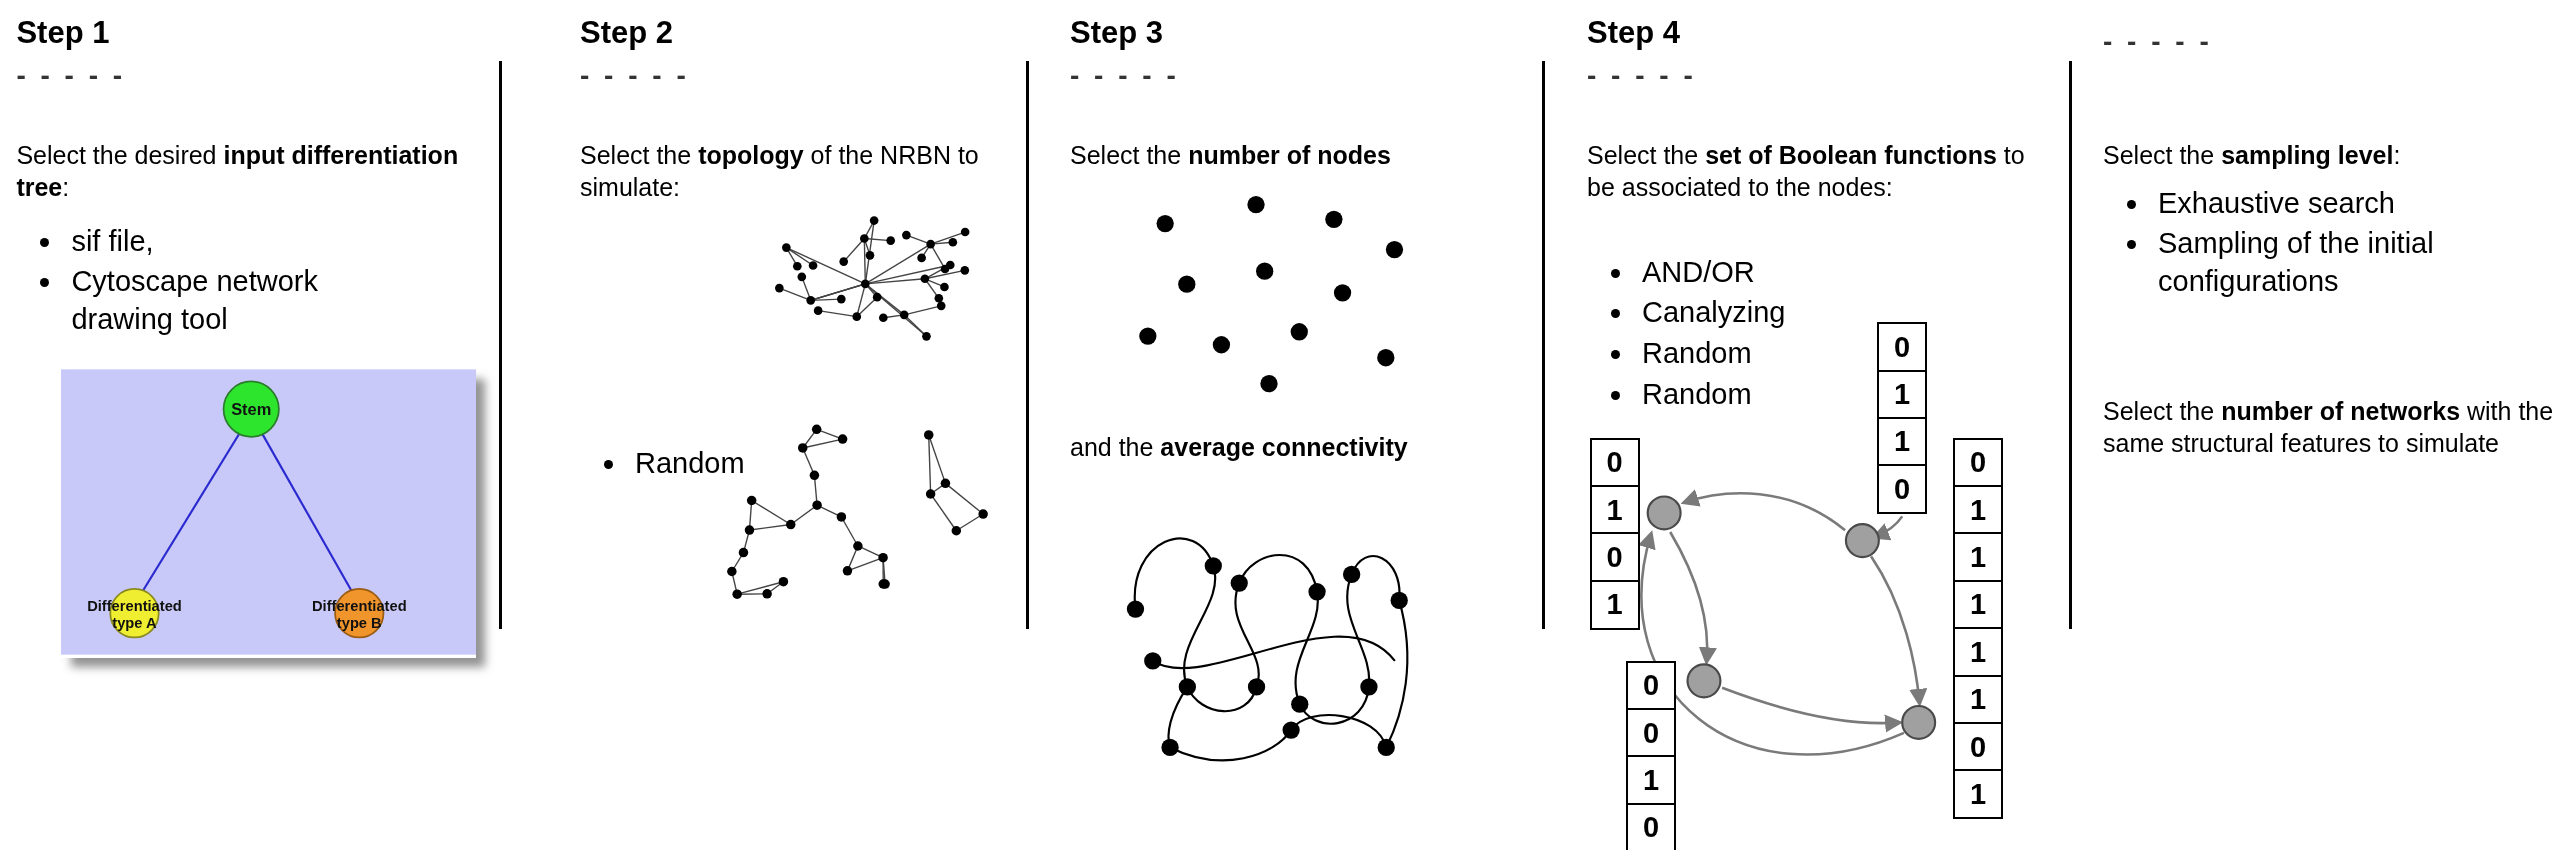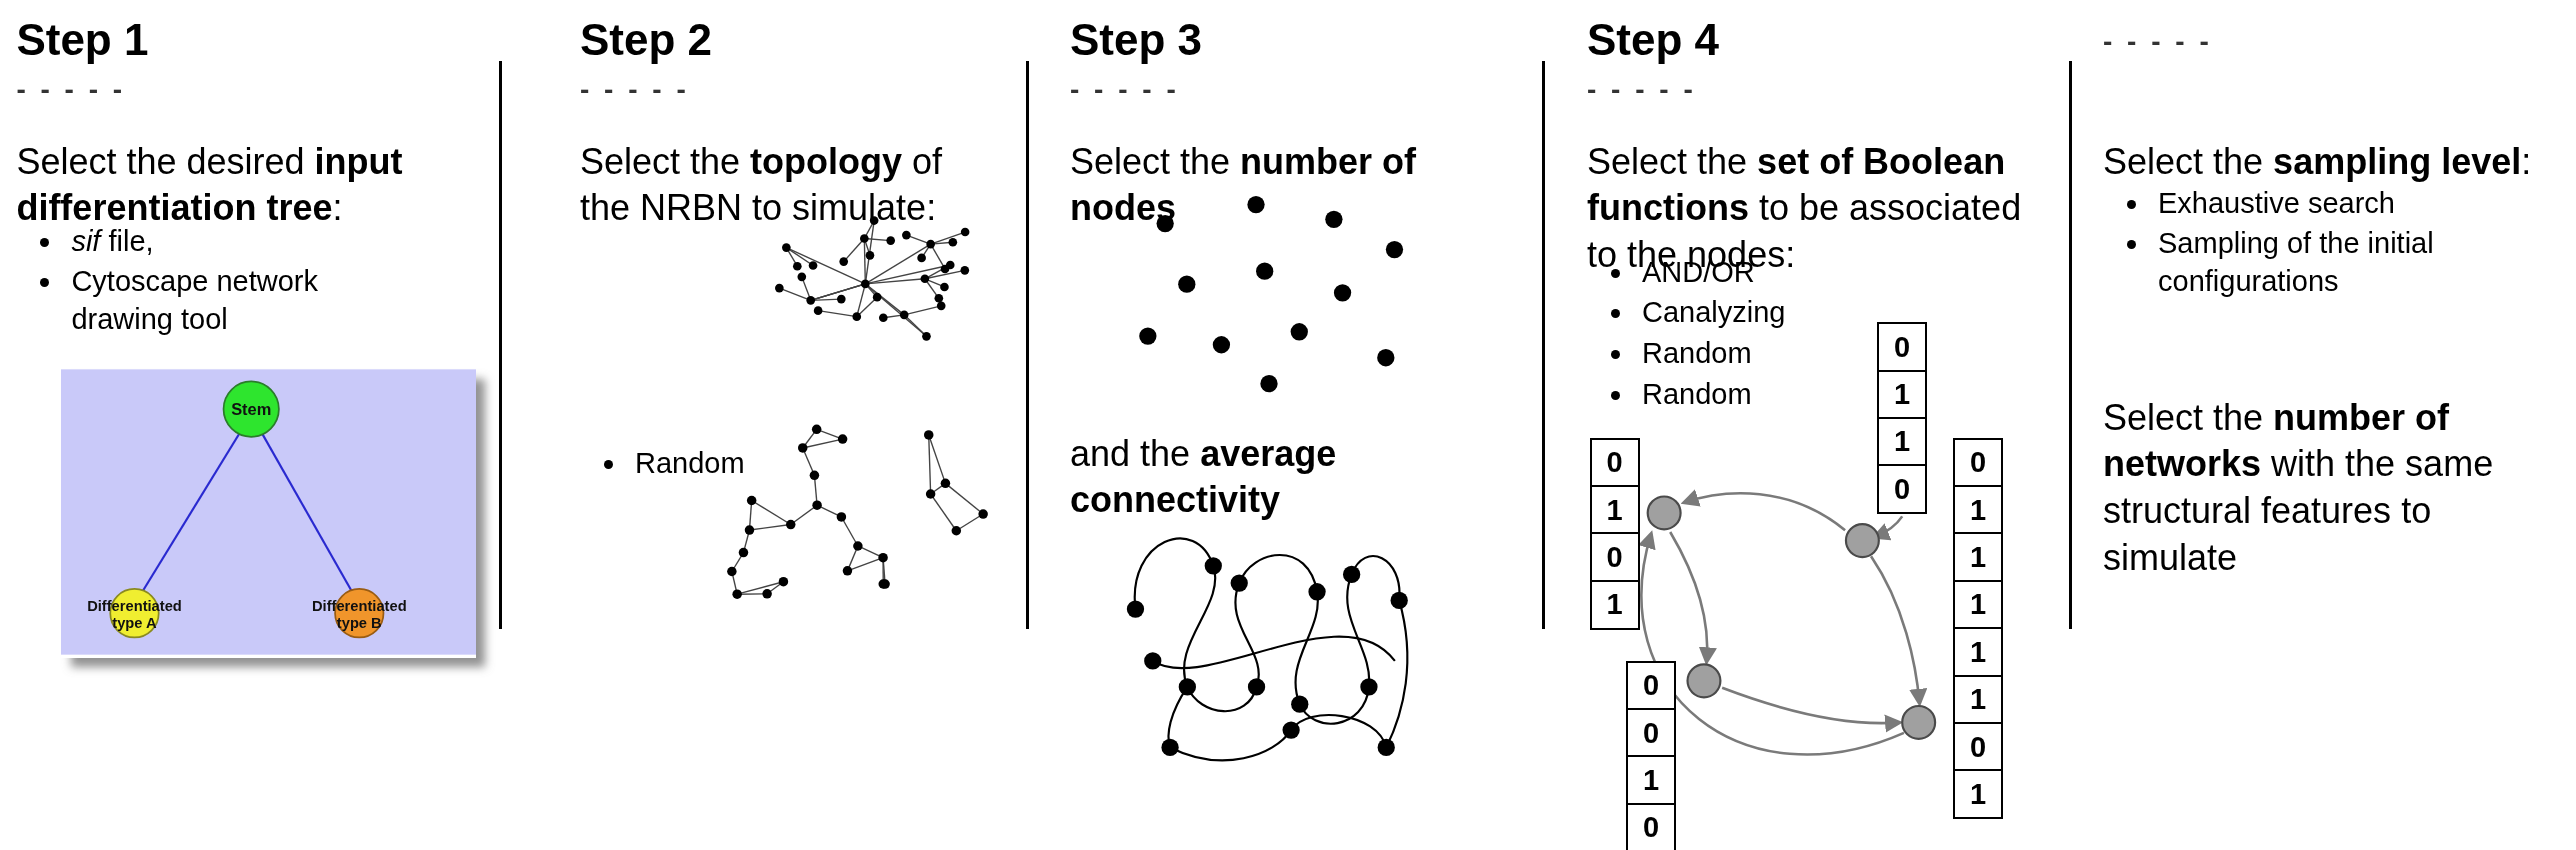--- a/index.html
+++ b/index.html
@@ -1,24 +1,24 @@
 <!DOCTYPE html>
 <html style="font-size:14px"><head>
 <meta charset="utf-8">
 <style>
   *{margin:0;padding:0;box-sizing:border-box}
   html,body{background:#fff;font-family:"Liberation Sans",sans-serif;color:#000}
   .canvas{position:relative;width:2576px;height:851px;overflow:hidden;background:#fff}
   .divider{position:absolute;top:61px;height:568px;width:2.6px;background:#000}
   .col{position:absolute;top:15.6px}
-  .step-title{font-size:44px;font-weight:bold;line-height:1.1}
+  .step-title{font-size:31px;font-weight:bold;line-height:1.1}
   .dashes{font-size:28px;font-weight:bold;color:#333;letter-spacing:3.5px;margin-top:10.4px}
-  .para{position:absolute;font-size:36px;line-height:1.3}
+  .para{position:absolute;font-size:25px;line-height:1.3}
   .b{font-weight:bold}
-  .i{font-style:italic}
+  .i{}
   ul.bullets{position:absolute;list-style:disc;padding-left:48px;font-size:29px;line-height:1.3}
   ul.bullets li{padding-left:7px;margin-top:3px}
   .tree-fig{position:absolute;box-shadow:10.4px 10.4px 8.7px rgba(110,110,110,0.75)}
   .tree-label{font-weight:bold;font-size:19px;text-anchor:middle;fill:#111}
   .tree-label.small{font-size:17px}
   .tree-edge{stroke:#2a2ad0;stroke-width:2.5}
   .net-fig{position:absolute}
   .bool-fig{position:absolute;left:0;top:303px;width:472px;height:548px}
   .bool-fig svg{position:absolute;left:0;top:0}
   .btable{position:absolute;display:flex;flex-direction:column}

